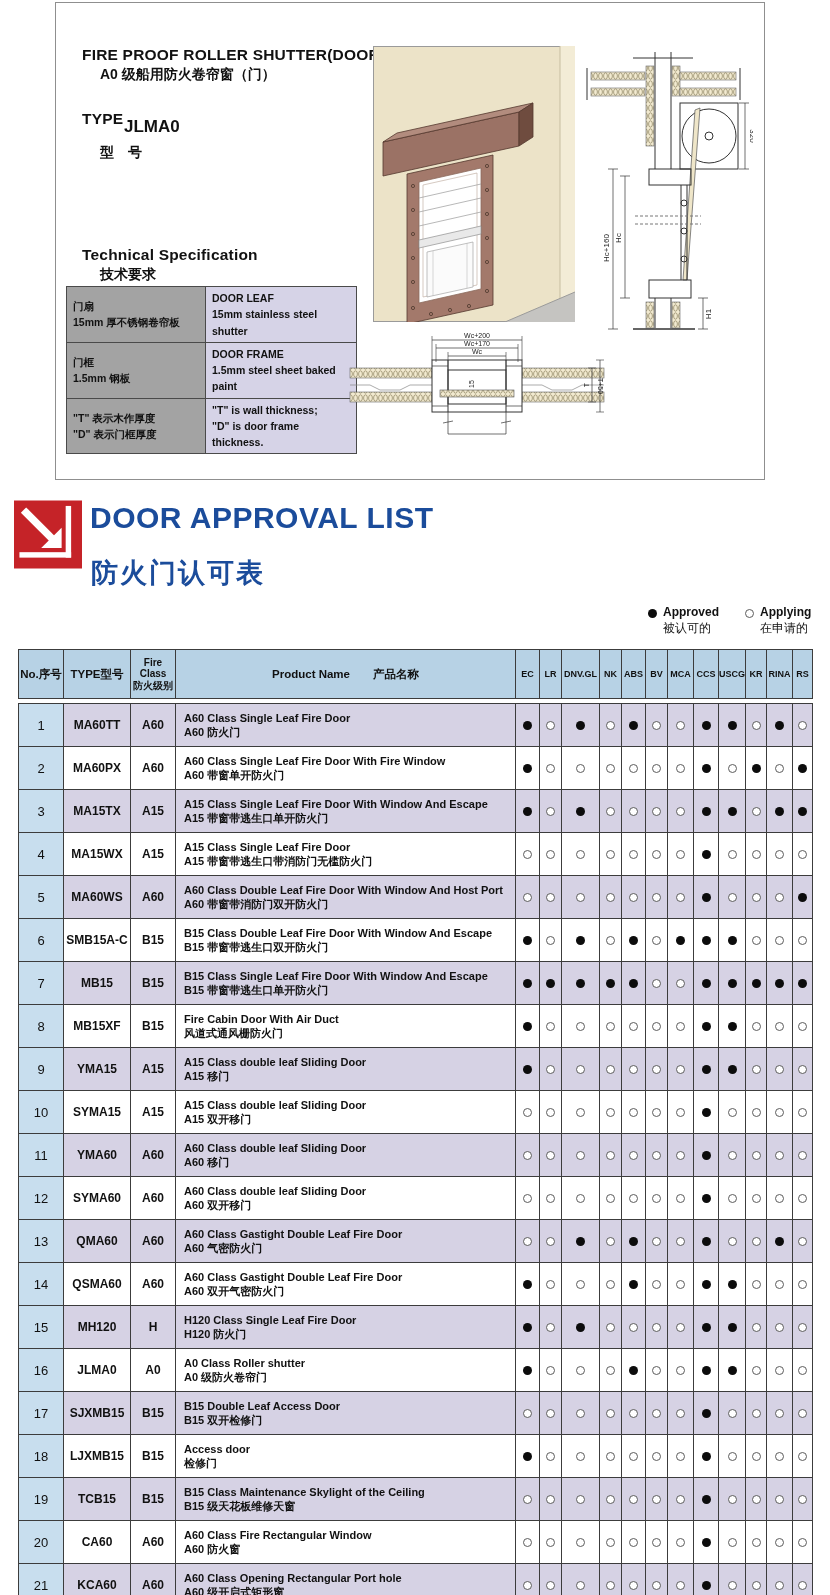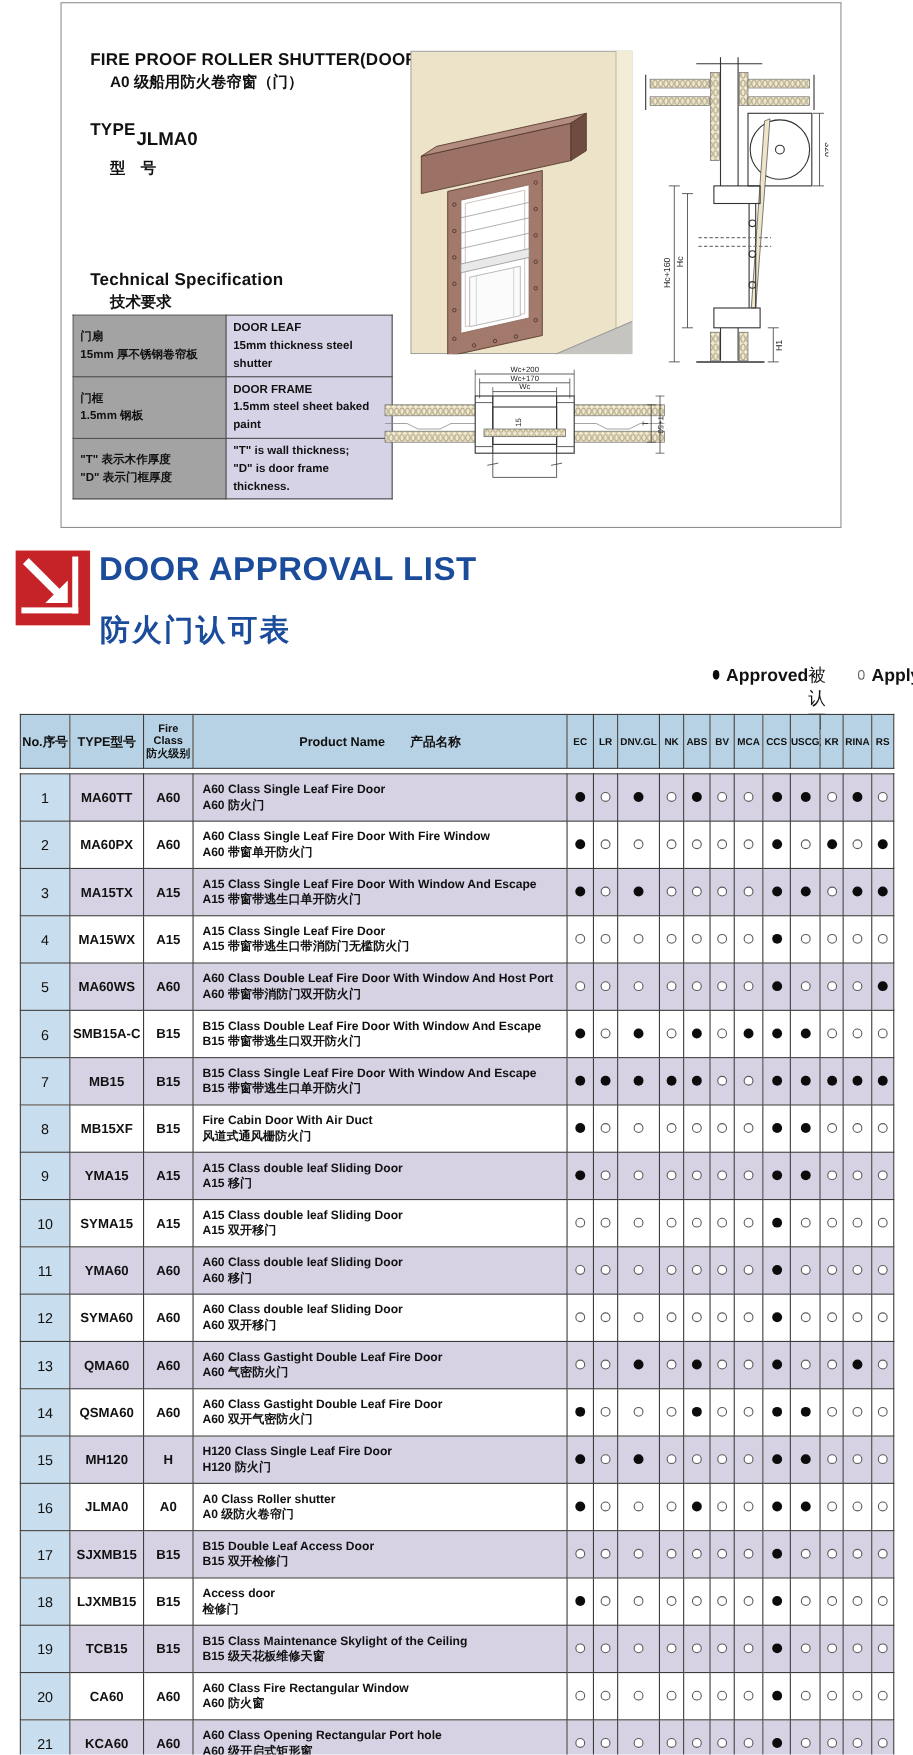--- a/index.html
+++ b/index.html
@@ -20,21 +20,21 @@
     border:1px solid #4a4a4a;vertical-align:middle;padding:3px 6px;height:33px;
     font-size:10.5px;font-weight:bold;line-height:1.55;
   }
   #spec-table td.spec-cn{background:#a3a3a3;width:126px;}
   #spec-table td.spec-en{background:#d6d3e7;width:138px;margin-left:40px;}
   
   #ap-title-en{font-size:30px;font-weight:800;color:#1b4c9b;letter-spacing:.5px;}
   #ap-title-cn{font-size:27px;font-weight:bold;color:#1b4c9b;letter-spacing:2px;}
   #legend{display:flex;gap:26px;}
   .legend-item{display:flex;gap:6px;}
-  .legend-texts{display:flex;flex-direction:row;font-size:16px;font-weight:bold;line-height:1.3;}
+  .legend-texts{display:flex;flex-direction:column;font-size:12px;font-weight:bold;line-height:1.3;}
   .legend-texts .cn{font-weight:normal;}
   .legend-item .dot{margin-top:4px;}
   
   .dot{display:inline-block;border-radius:50%;vertical-align:middle;}
   .dot.filled{width:9px;height:9px;background:#0c0c0c;}
   .dot.open{width:7px;height:7px;border:1.5px solid #5c5c5c;background:#fff;}
   
   table.grid{border-collapse:collapse;table-layout:fixed;width:794px;}
   table.grid th,table.grid td{border:1px solid #3c3c3c;overflow:hidden;}
   #hdr-table th{
@@ -70,21 +70,21 @@
 
 <table id="spec-table" class="abs" style="left:66px;top:286px;">
   <tbody id="spec-body">
       <tr>
         <td class="spec-cn">
           <div>门扇</div>
           <div>15mm 厚不锈钢卷帘板</div>
         </td>
         <td class="spec-en">
           <div>DOOR LEAF</div>
-          <div>15mm thickness steel shutter</div>
+          <div>15mm stainless steel shutter</div>
         </td>
       </tr>
       <tr>
         <td class="spec-cn">
           <div>门框</div>
           <div>1.5mm 钢板</div>
         </td>
         <td class="spec-en">
           <div>DOOR FRAME</div>
           <div>1.5mm steel sheet baked paint</div>

